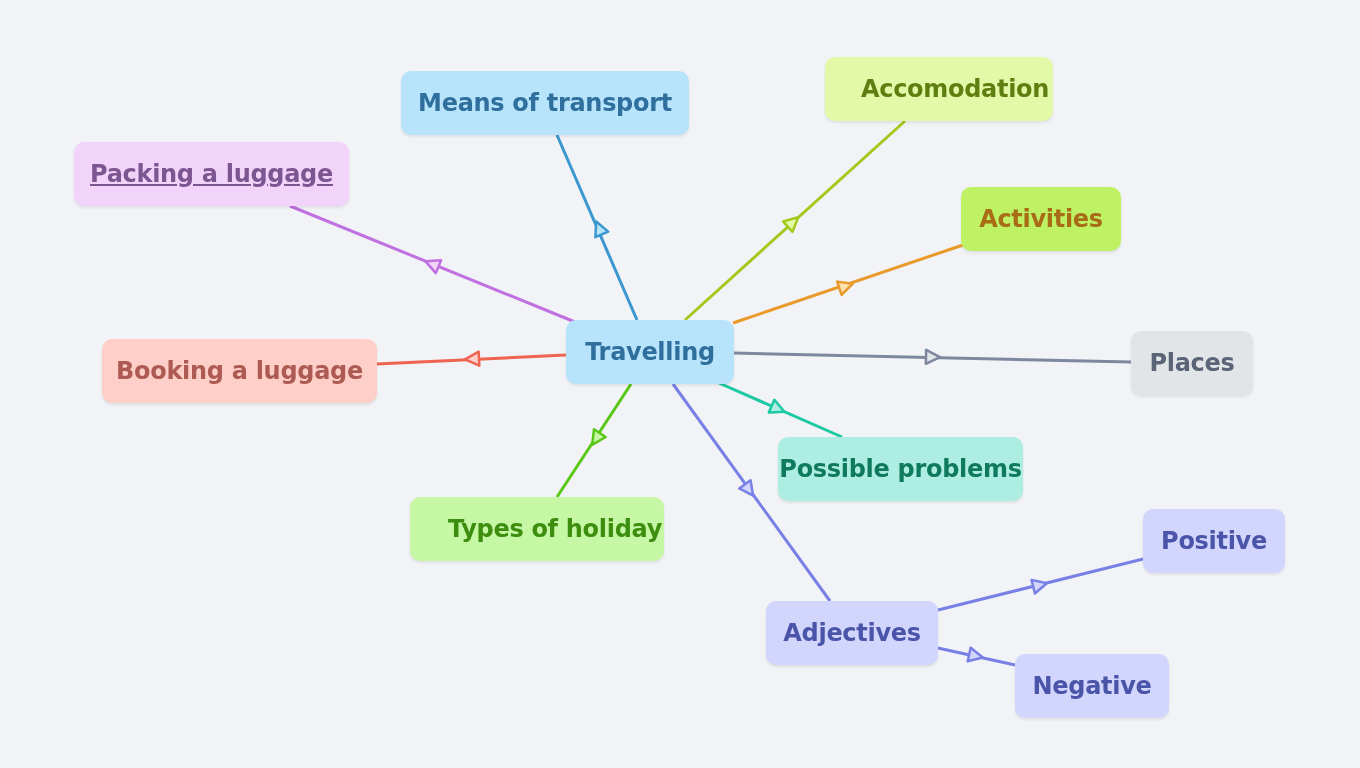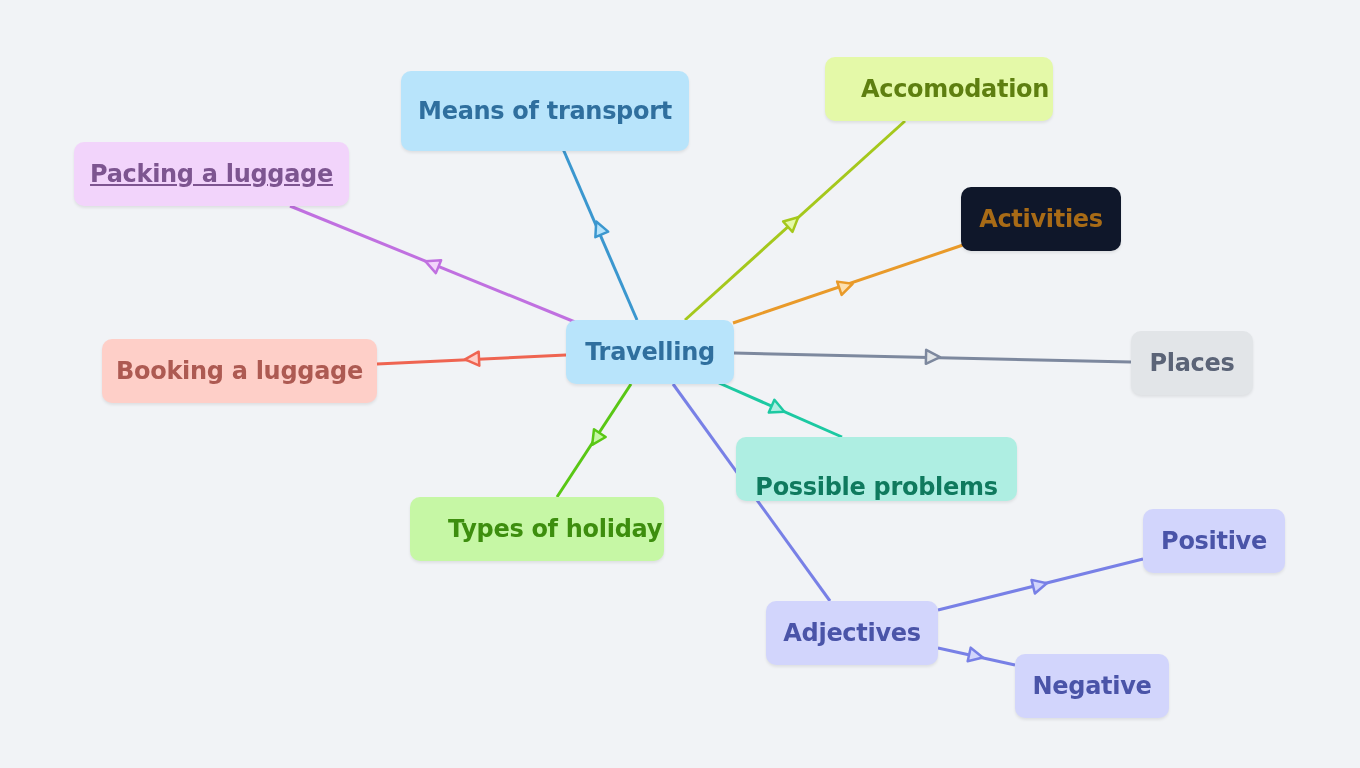--- a/index.html
+++ b/index.html
@@ -71,39 +71,39 @@
       </g>
       <line x1="938" y1="648" x2="1015" y2="665" stroke="#7880e6" stroke-width="3"></line>
       <g transform="translate(976,656) rotate(12.4499965078066)">
         <polygon points="7,0 -7,-7 -7,7" fill="#d2d5fc" stroke="#7880e6" stroke-width="2.5" stroke-linejoin="round"></polygon>
       </g>
     </svg>
   <div id="node-layer">
       <div class="node" style="left: 566px; top: 320px; width: 168px; height: 64px; background: rgb(184, 228, 251); color: rgb(47, 111, 158);">
         <span>Travelling</span>
       </div>
-      <div class="node" style="left: 401px; top: 71px; width: 288px; height: 80px; background: rgb(184, 228, 251); color: rgb(47, 111, 158);">
+      <div class="node" style="left: 401px; top: 71px; width: 288px; height: 64px; background: rgb(184, 228, 251); color: rgb(47, 111, 158);">
         <span>Means of transport</span>
       </div>
       <div class="node" style="left: 825px; top: 57px; width: 228px; height: 64px; background: rgb(228, 249, 168); color: rgb(94, 127, 16); padding-left: 32px;">
         <span>Accomodation</span>
       </div>
-      <div class="node" style="left: 961px; top: 187px; width: 160px; height: 64px; background: #0f172a; color: rgb(168, 107, 22);">
+      <div class="node" style="left: 961px; top: 187px; width: 160px; height: 64px; background: #bef264; color: rgb(168, 107, 22);">
         <span>Activities</span>
       </div>
       <div class="node" style="left: 74px; top: 142px; width: 275px; height: 64px; background: rgb(242, 212, 251); color: rgb(125, 85, 144); text-decoration: underline;">
         <span>Packing a luggage</span>
       </div>
       <div class="node" style="left: 102px; top: 339px; width: 275px; height: 64px; background: rgb(254, 207, 200); color: rgb(173, 90, 82);">
         <span>Booking a luggage</span>
       </div>
       <div class="node" style="left: 1131px; top: 331px; width: 122px; height: 64px; background: rgb(226, 229, 232); color: rgb(91, 100, 119);">
         <span>Places</span>
       </div>
-      <div class="node" style="left: 736px; top: 437px; width: 281px; height: 64px; background: rgb(174, 238, 226); color: rgb(15, 122, 94); align-items: flex-end;">
+      <div class="node" style="left: 778px; top: 437px; width: 245px; height: 64px; background: rgb(174, 238, 226); color: rgb(15, 122, 94);">
         <span>Possible problems</span>
       </div>
       <div class="node" style="left: 410px; top: 497px; width: 254px; height: 64px; background: rgb(198, 247, 165); color: rgb(61, 142, 14); padding-left: 36px;">
         <span>Types of holiday</span>
       </div>
       <div class="node" style="left: 766px; top: 601px; width: 172px; height: 64px; background: rgb(210, 213, 252); color: rgb(74, 84, 168);">
         <span>Adjectives</span>
       </div>
       <div class="node" style="left: 1143px; top: 509px; width: 142px; height: 64px; background: rgb(210, 213, 252); color: rgb(74, 84, 168);">
         <span>Positive</span>

